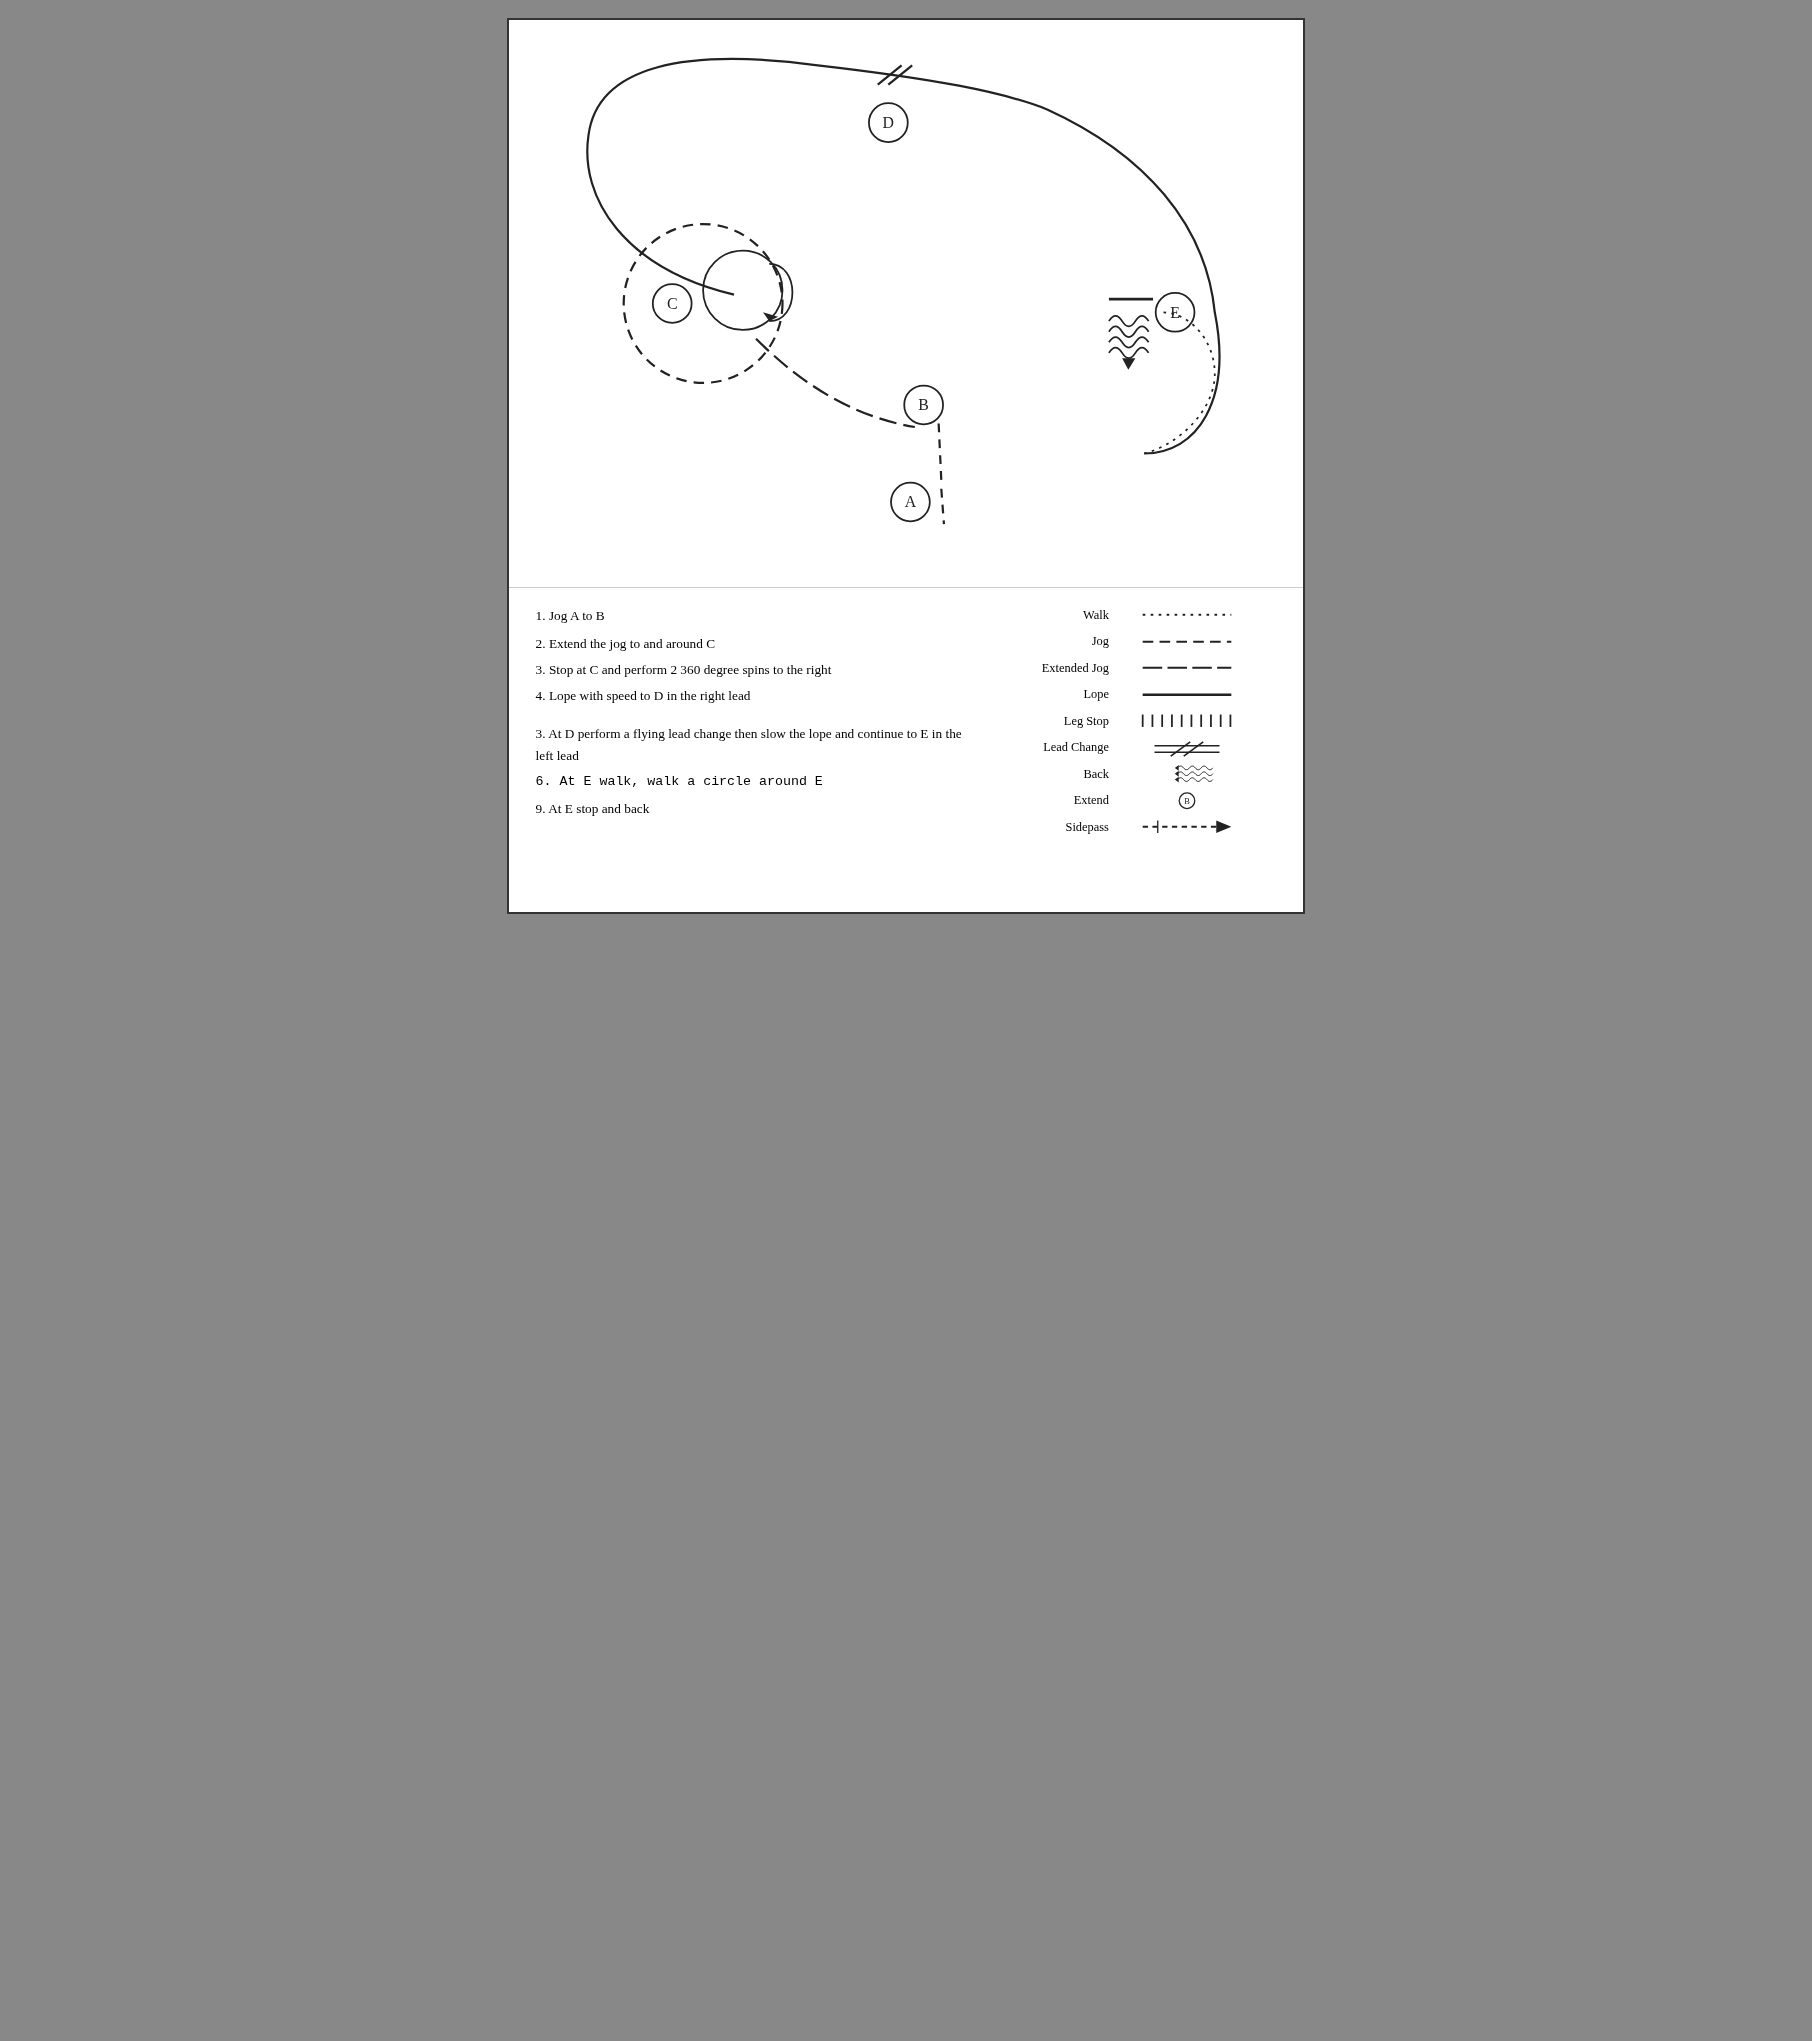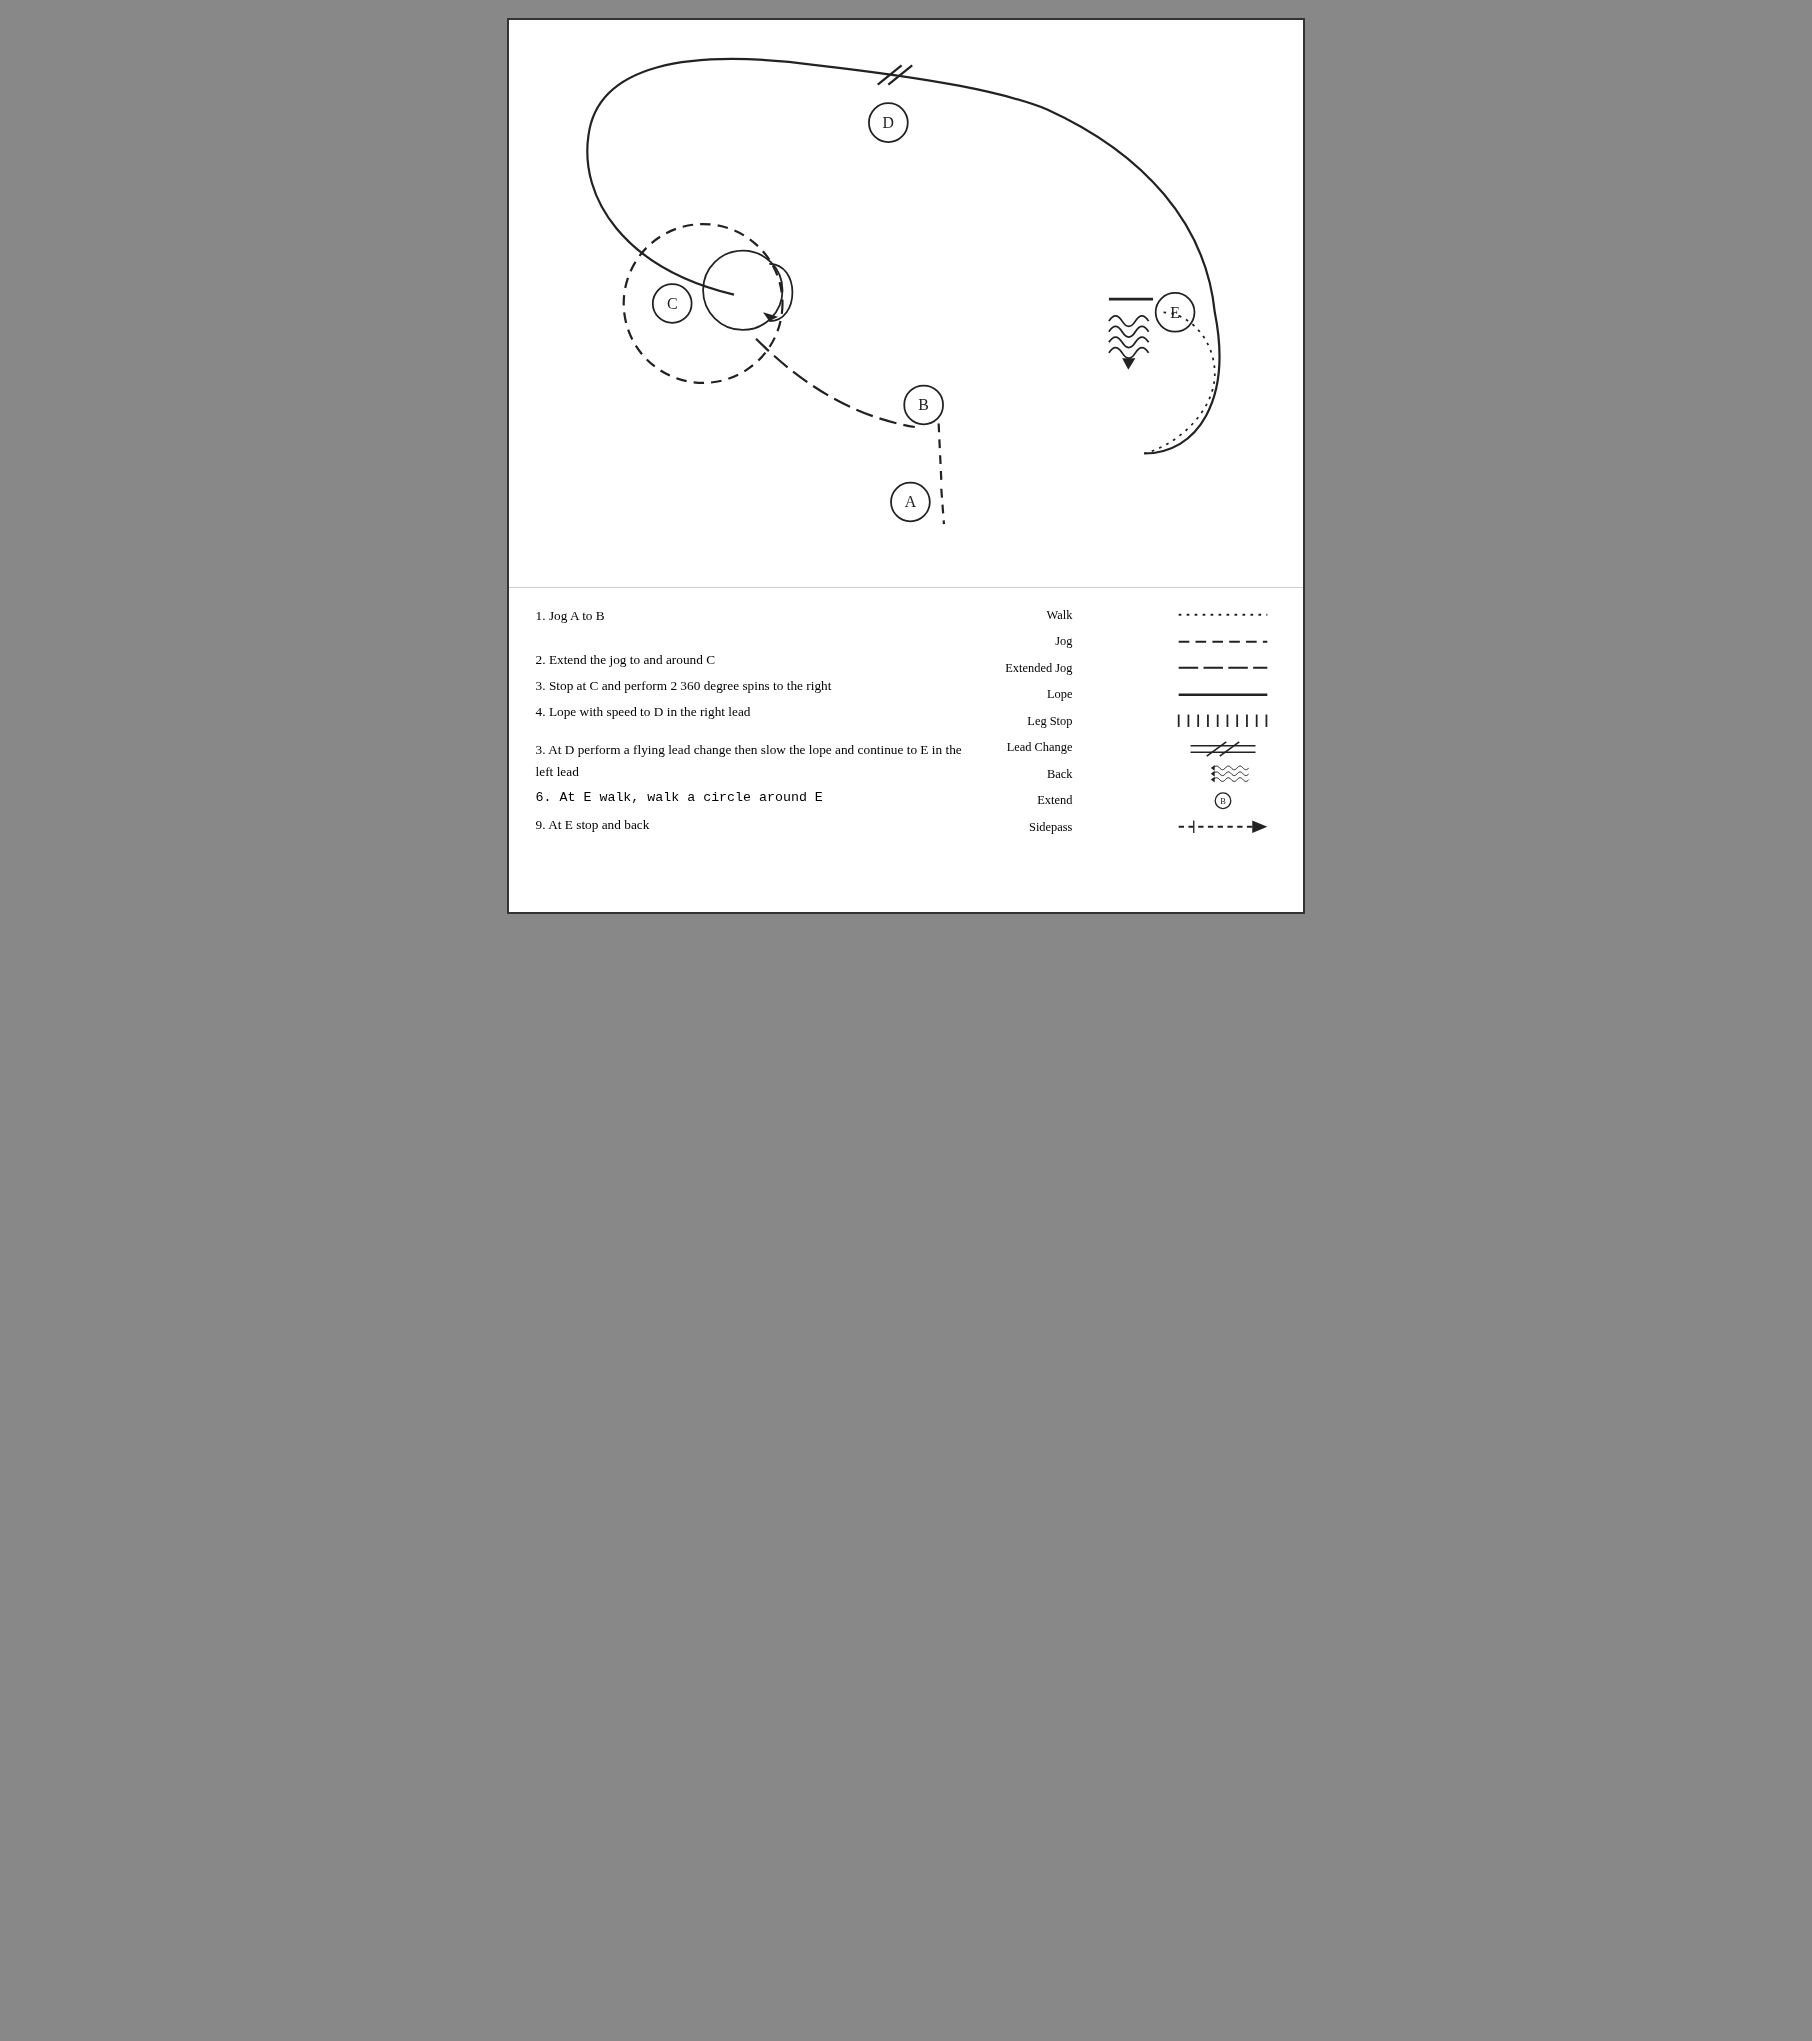--- a/index.html
+++ b/index.html
@@ -40,21 +40,21 @@
       font-size: 13.3px;
       line-height: 1.7;
     }
     .legend {
       width: 284px;
       font-size: 12.4px;
     }
     .legend-item {
       display: flex;
       align-items: center;
-      justify-content: space-between;
+      justify-content: center;
       margin-bottom: 7px;
       gap: 25px;
     }
     .legend-label {
       text-align: right;
       min-width: 80px;
     }
     .legend-symbol {
       width: 106px;
       display: flex;
@@ -122,21 +122,21 @@
         <path d="M 0,36 C 5,28 10,28 15,36 C 20,44 25,44 30,36 C 35,28 40,28 45,36" fill="none" stroke="#222" stroke-width="2"></path>
 
         <polygon points="22,55 15,42 30,42" fill="#222"></polygon>
       </g>
 
     </svg>
   </div>
 
   <div class="bottom-section">
     <div class="instructions">
-      <div style="margin-bottom:21px;">1. Jog A to B</div>
+      <div style="margin-bottom:5px;">1. Jog A to B</div>
       <div style="margin-bottom:3.5px;">2. Extend the jog to and around C</div>
       <div style="margin-bottom:3.5px;">3. Stop at C and perform 2 360 degree spins to the right</div>
       <div style="margin-bottom:15px;">4.  Lope with speed to D in the right lead</div>
       <div style="margin-bottom:3.5px;">3. At D perform a flying lead change then slow the lope and continue to E in the left lead</div>
       <div style="margin-bottom:3.5px;font-family:Liberation Mono, monospace;">6. At E walk, walk a circle around E</div>
       <div style="margin-bottom:3.5px;">9. At E stop and back</div>
     </div>
 
     <div class="legend">
 

